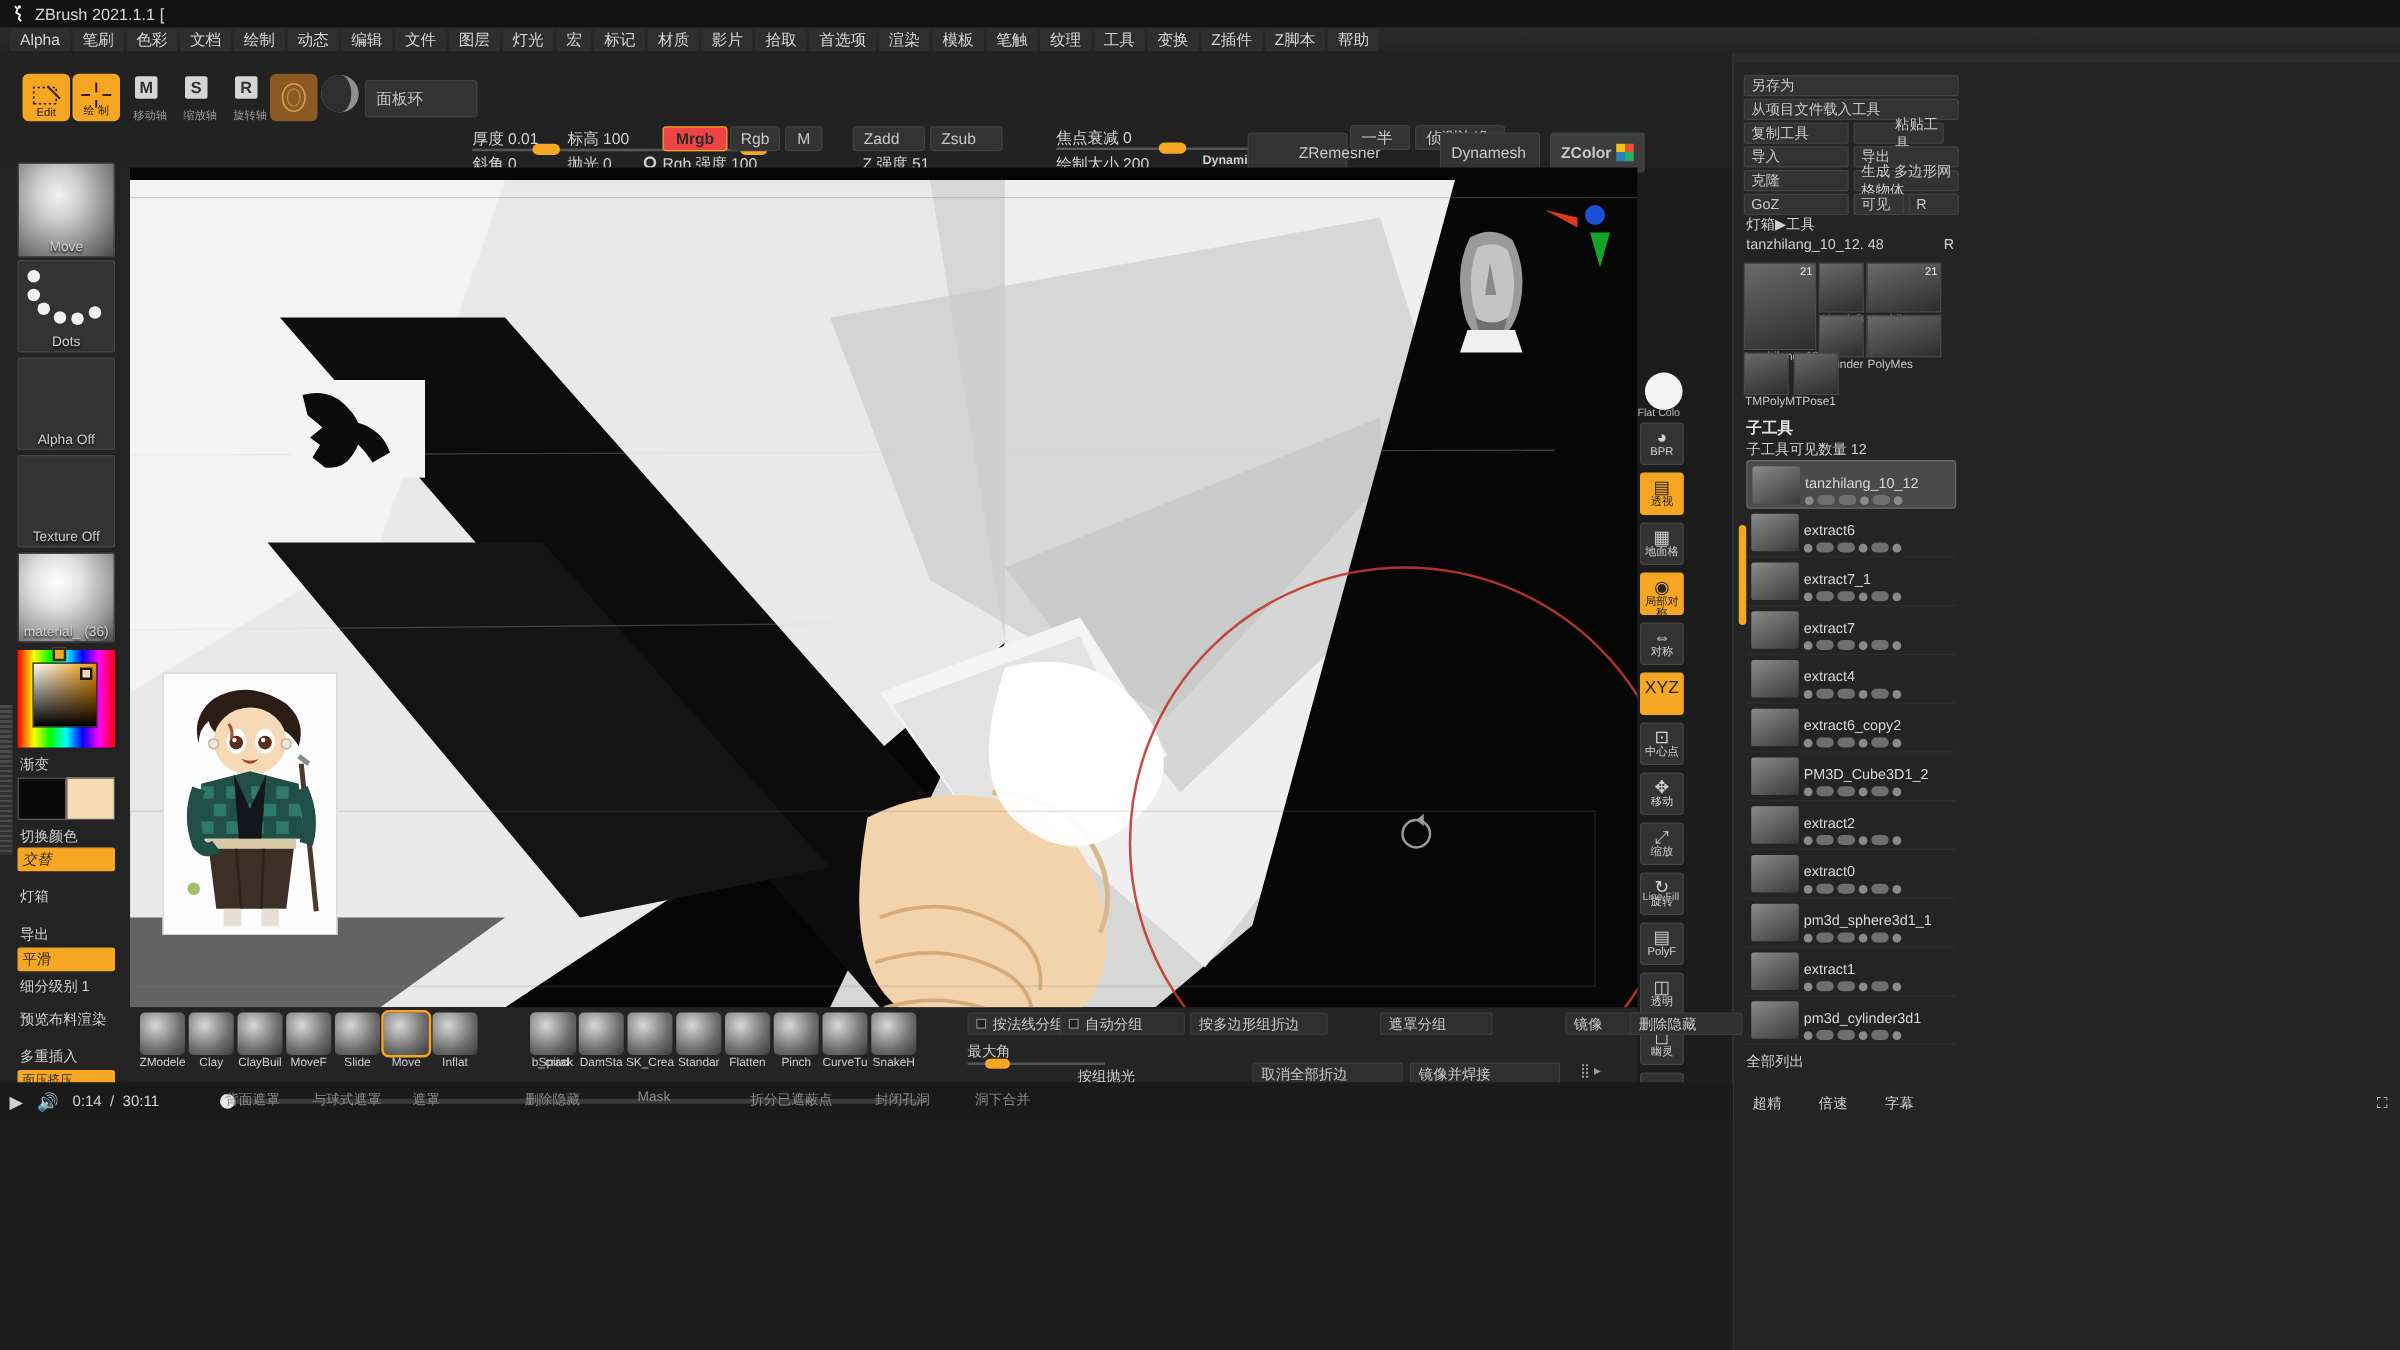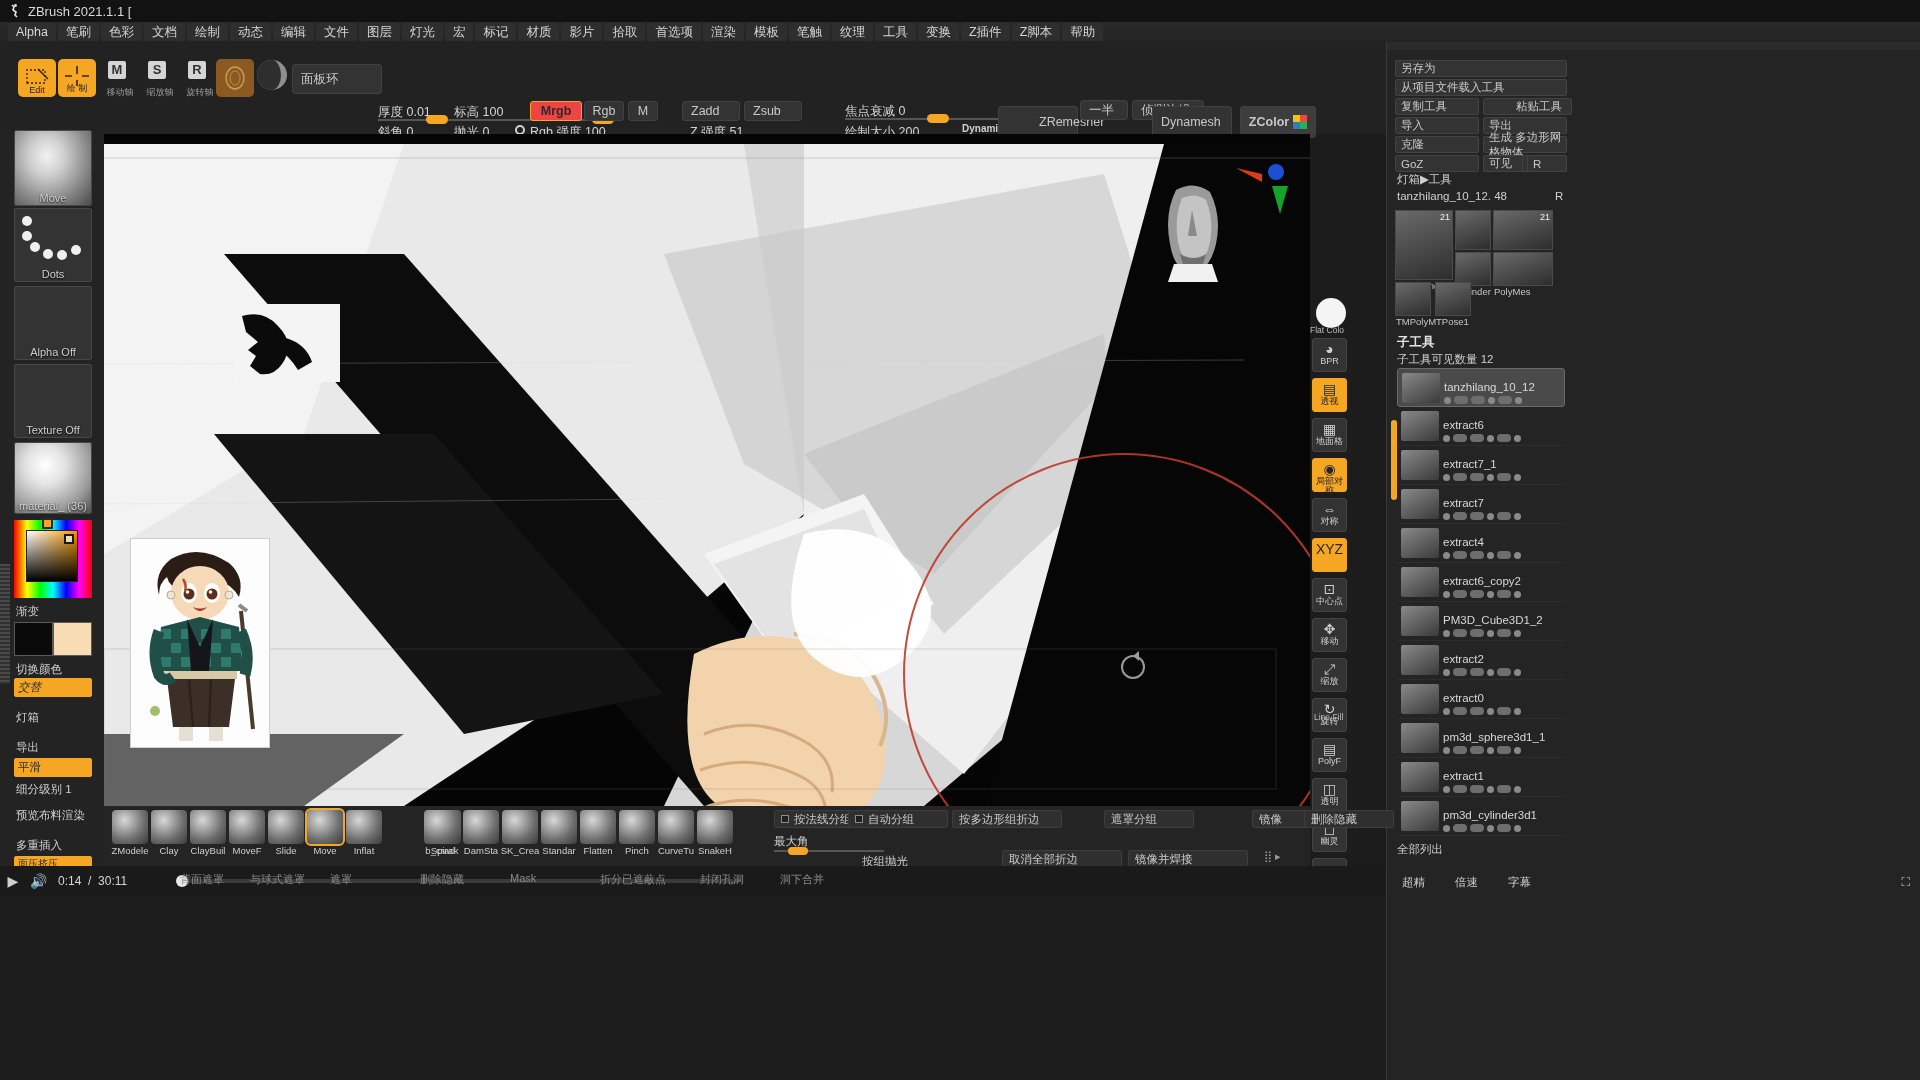--- a/index.html
+++ b/index.html
@@ -573,21 +573,21 @@
   <div class="rightpanel">
 
     <div style="position:absolute;left:0;top:0;width:534px;height:8px;background:#2b2b2b;"></div>
 
     <div class="rp-txt" style="left:12px; top:10px; color:#7b7b7b;">&nbsp;</div>
 
     <div id="rp-rows">
         <div class="rp-btn" style="left: 8px; top: 18px; width: 172px; height: 17px;">另存为</div>
         <div class="rp-btn" style="left: 8px; top: 37px; width: 172px; height: 17px;">从项目文件载入工具</div>
         <div class="rp-btn" style="left: 8px; top: 56px; width: 84px; height: 17px;">复制工具</div>
-        <div class="rp-btn" style="left: 96px; top: 56px; width: 89px; height: 17px; padding-left: 32px;">粘贴工具</div>
+        <div class="rp-btn" style="left: 96px; top: 56px; width: 72px; height: 17px; padding-left: 32px;">粘贴工具</div>
         <div class="rp-btn" style="left: 8px; top: 75px; width: 84px; height: 17px;">导入</div>
         <div class="rp-btn" style="left: 96px; top: 75px; width: 84px; height: 17px;">导出</div>
         <div class="rp-btn" style="left: 8px; top: 94px; width: 84px; height: 17px;">克隆</div>
         <div class="rp-btn" style="left: 96px; top: 94px; width: 84px; height: 17px;">生成 多边形网格物体</div>
         <div class="rp-btn" style="left: 8px; top: 113px; width: 84px; height: 17px;">GoZ</div>
         <div class="rp-btn" style="left: 96px; top: 113px; width: 84px; height: 17px;">全部</div>
         <div class="rp-btn" style="left: 96px; top: 113px; width: 40px; height: 17px;">可见</div>
         <div class="rp-btn" style="left: 140px; top: 113px; width: 40px; height: 17px;">R</div>
       </div>
 

